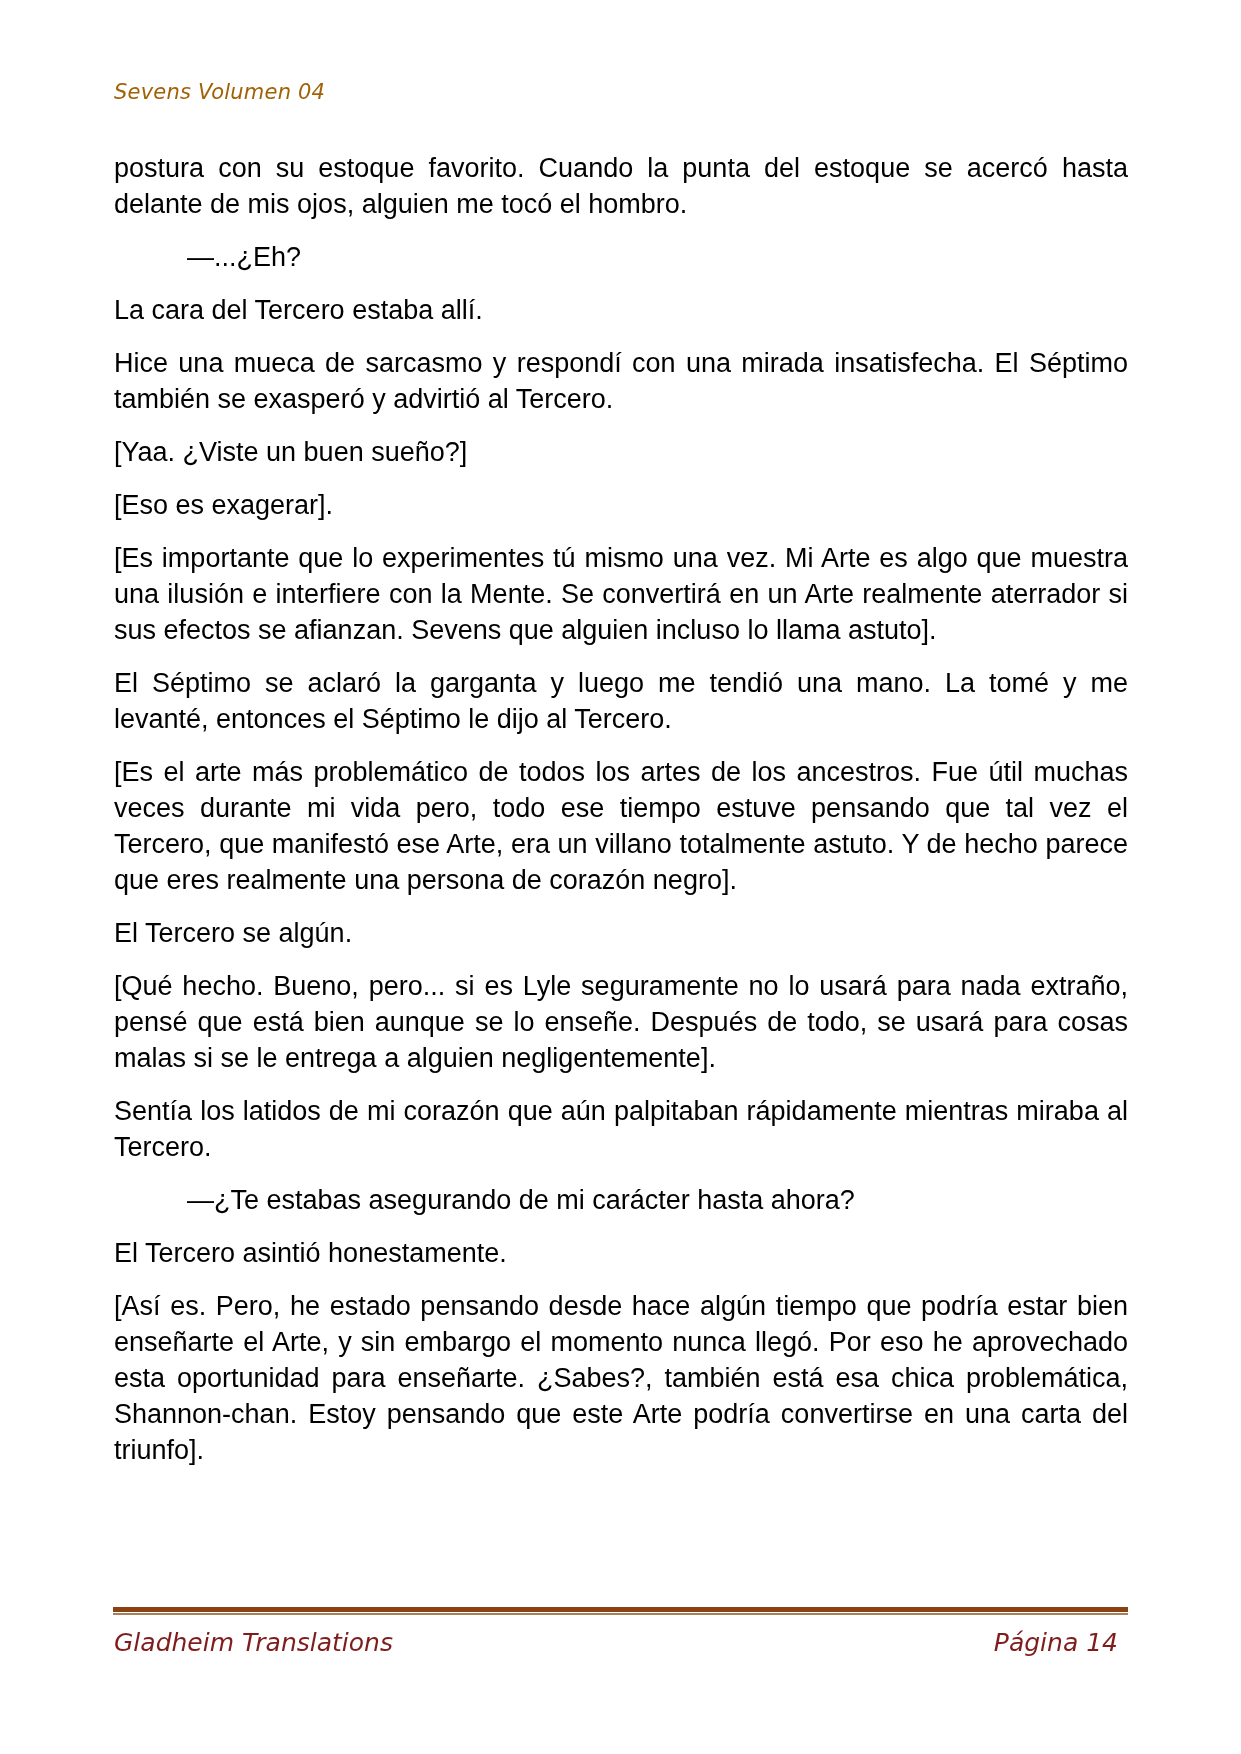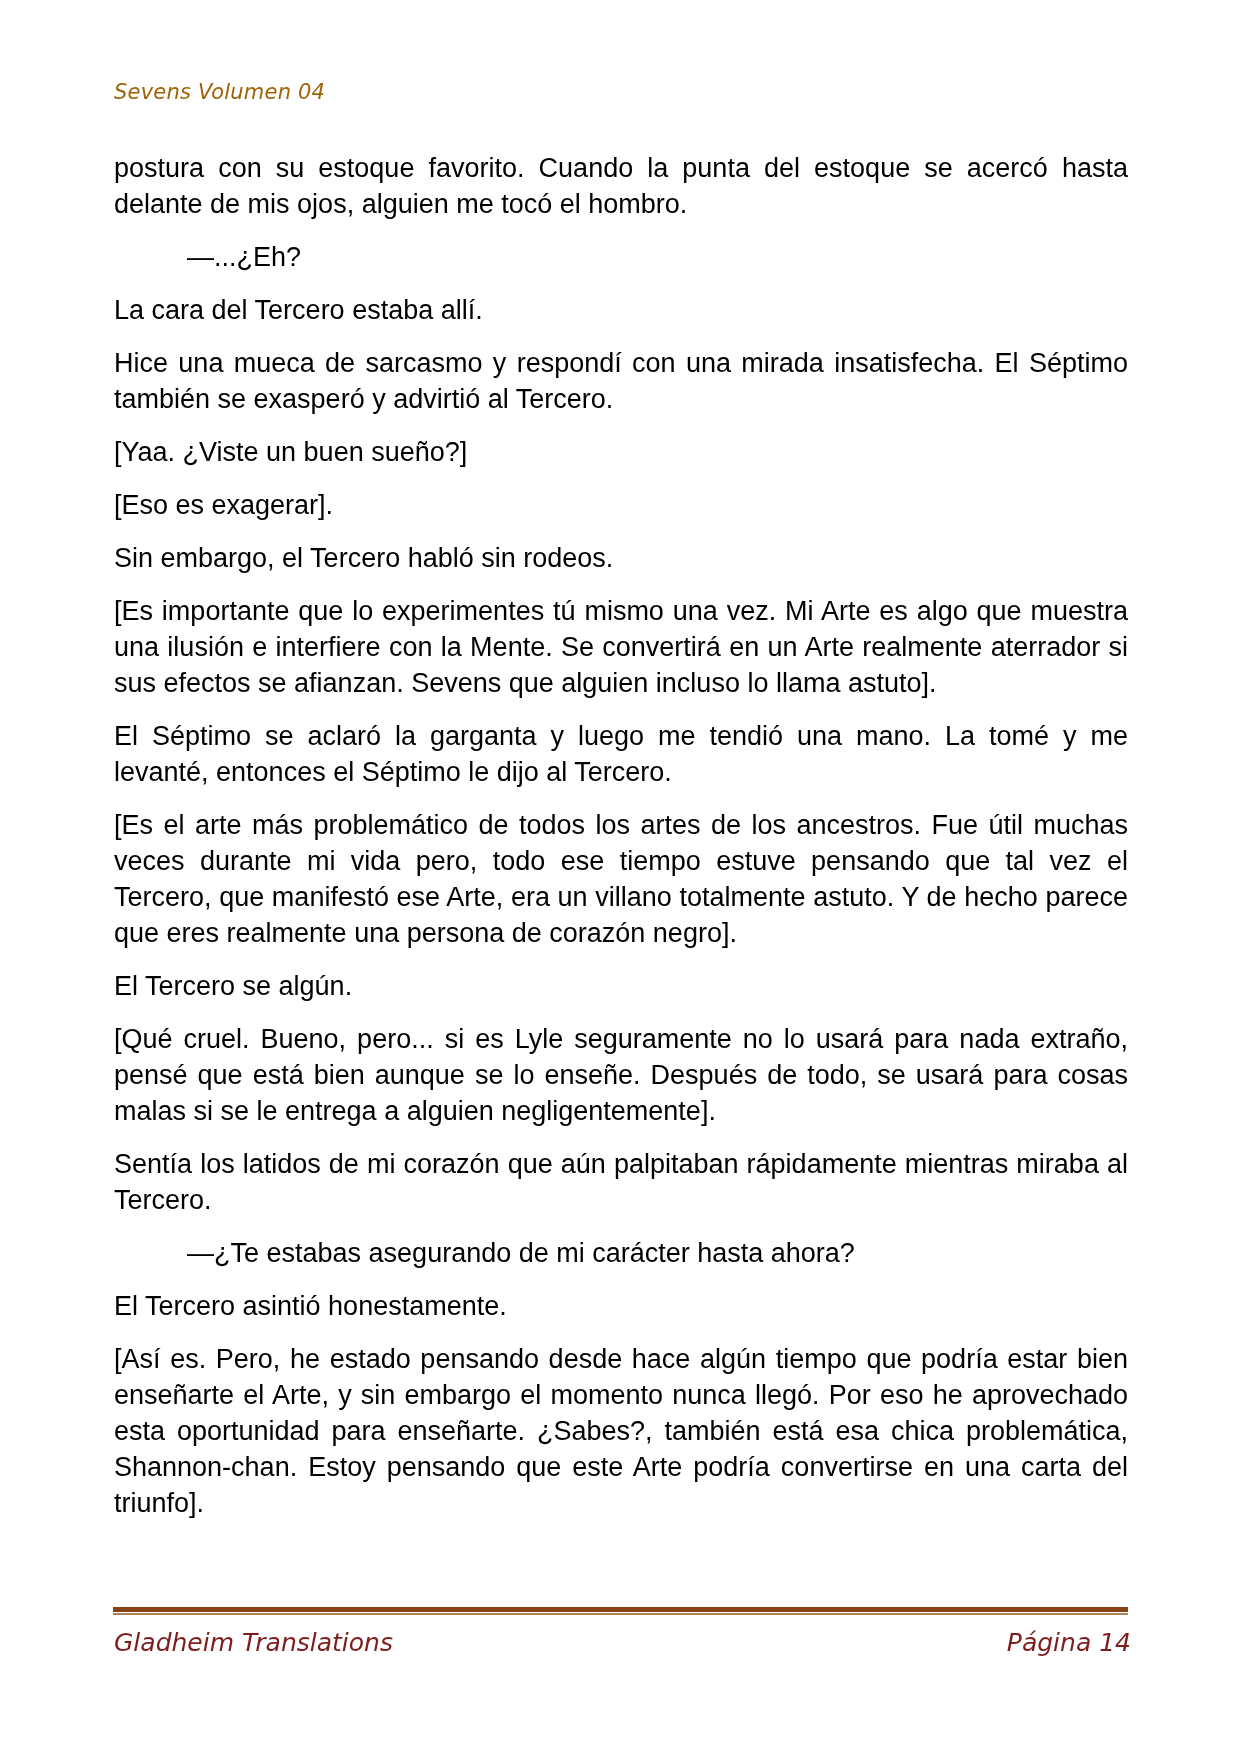--- a/index.html
+++ b/index.html
@@ -61,40 +61,39 @@
     }
     .footer-left, .footer-right {
       position: absolute;
       top: 1628px;
       font-family: "DejaVu Sans", sans-serif;
       font-style: italic;
       font-size: 25px;
       color: #7f1d1d;
     }
     .footer-left { left: 114px; }
-    .footer-right { right: 110px; text-align: right; }
+    .footer-right { right: 123px; text-align: right; }
   </style>
 </head>
 <body>
 
 <div class="running-header">Sevens Volumen 04</div>
 
 <div class="body-text">
   <p class="para">postura con su estoque favorito. Cuando la punta del estoque se acercó hasta delante de mis ojos, alguien me tocó el hombro.</p>
   <p class="para dialogue">—...¿Eh?</p>
   <p class="para">La cara del Tercero estaba allí.</p>
   <p class="para">Hice una mueca de sarcasmo y respondí con una mirada insatisfecha. El Séptimo también se exasperó y advirtió al Tercero.</p>
   <p class="para">[Yaa. ¿Viste un buen sueño?]</p>
   <p class="para">[Eso es exagerar].</p>
-  <p class="para">Sin embargo, el Tercero habló sin rodeos.</p>
   <p class="para">[Es importante que lo experimentes tú mismo una vez. Mi Arte es algo que muestra una ilusión e interfiere con la Mente. Se convertirá en un Arte realmente aterrador si sus efectos se afianzan. Sevens que alguien incluso lo llama astuto].</p>
   <p class="para">El Séptimo se aclaró la garganta y luego me tendió una mano. La tomé y me levanté, entonces el Séptimo le dijo al Tercero.</p>
   <p class="para">[Es el arte más problemático de todos los artes de los ancestros. Fue útil muchas veces durante mi vida pero, todo ese tiempo estuve pensando que tal vez el Tercero, que manifestó ese Arte, era un villano totalmente astuto. Y de hecho parece que eres realmente una persona de corazón negro].</p>
   <p class="para">El Tercero se algún.</p>
-  <p class="para">[Qué cruel. Bueno, pero... si es Lyle seguramente no lo usará para nada extraño, pensé que está bien aunque se lo enseñe. Después de todo, se usará para cosas malas si se le entrega a alguien negligentemente].</p>
+  <p class="para">[Qué hecho. Bueno, pero... si es Lyle seguramente no lo usará para nada extraño, pensé que está bien aunque se lo enseñe. Después de todo, se usará para cosas malas si se le entrega a alguien negligentemente].</p>
   <p class="para">Sentía los latidos de mi corazón que aún palpitaban rápidamente mientras miraba al Tercero.</p>
   <p class="para dialogue">—¿Te estabas asegurando de mi carácter hasta ahora?</p>
   <p class="para">El Tercero asintió honestamente.</p>
   <p class="para">[Así es. Pero, he estado pensando desde hace algún tiempo que podría estar bien enseñarte el Arte, y sin embargo el momento nunca llegó. Por eso he aprovechado esta oportunidad para enseñarte. ¿Sabes?, también está esa chica problemática, Shannon-chan. Estoy pensando que este Arte podría convertirse en una carta del triunfo].</p>
 </div>
 
 <div class="footer-rule">
   <div class="thick"></div>
   <div class="gap"></div>
   <div class="thin"></div>

